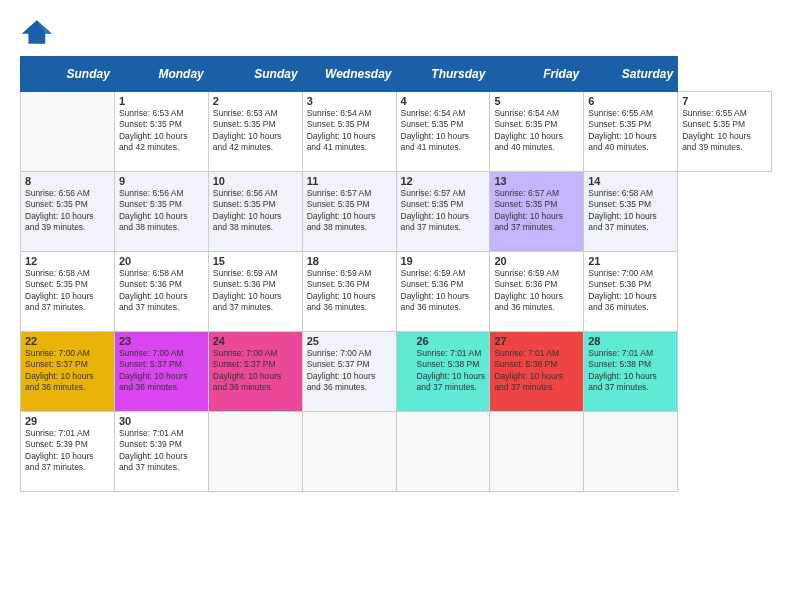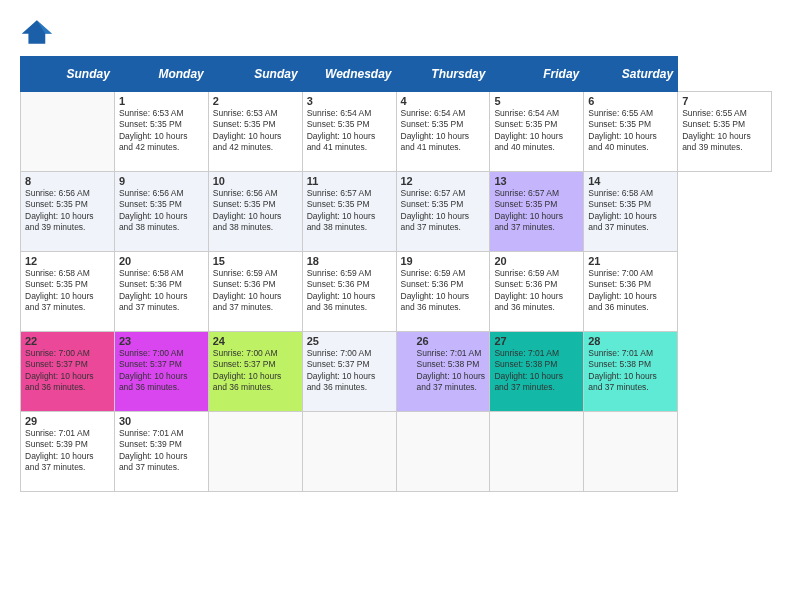--- a/index.html
+++ b/index.html
@@ -275,56 +275,56 @@
           </td>
           <td>
             <span class="day-num">21</span>
             <div class="cell-text" style="white-space: pre-line;">Sunrise: 7:00 AM
 Sunset: 5:36 PM
 Daylight: 10 hours
 and 36 minutes.</div>
           </td>
         </tr>
         <tr>
-          <td style="background: #ec4899;">
+          <td style="background: #eab308;">
             <span class="day-num">22</span>
             <div class="cell-text" style="white-space: pre-line;">Sunrise: 7:00 AM
 Sunset: 5:37 PM
 Daylight: 10 hours
 and 36 minutes.</div>
           </td>
           <td style="background: #d946ef;">
             <span class="day-num">23</span>
             <div class="cell-text" style="white-space: pre-line;">Sunrise: 7:00 AM
 Sunset: 5:37 PM
 Daylight: 10 hours
 and 36 minutes.</div>
           </td>
-          <td style="background: #bef264;">
+          <td style="background: #ec4899;">
             <span class="day-num">24</span>
             <div class="cell-text" style="white-space: pre-line;">Sunrise: 7:00 AM
 Sunset: 5:37 PM
 Daylight: 10 hours
 and 36 minutes.</div>
           </td>
           <td style="background: rgb(240, 244, 250);">
             <span class="day-num">25</span>
             <div class="cell-text" style="white-space: pre-line;">Sunrise: 7:00 AM
 Sunset: 5:37 PM
 Daylight: 10 hours
 and 36 minutes.</div>
           </td>
-          <td style="background: #c4b5fd; padding-left: 20px;">
+          <td style="background: #5eead4; padding-left: 20px;">
             <span class="day-num">26</span>
             <div class="cell-text" style="white-space: pre-line;">Sunrise: 7:01 AM
 Sunset: 5:38 PM
 Daylight: 10 hours
 and 37 minutes.</div>
           </td>
-          <td style="background: #14b8a6;">
+          <td style="background: #ef4444;">
             <span class="day-num">27</span>
             <div class="cell-text" style="white-space: pre-line;">Sunrise: 7:01 AM
 Sunset: 5:38 PM
 Daylight: 10 hours
 and 37 minutes.</div>
           </td>
           <td style="background: #5eead4;">
             <span class="day-num">28</span>
             <div class="cell-text" style="white-space: pre-line;">Sunrise: 7:01 AM
 Sunset: 5:38 PM

